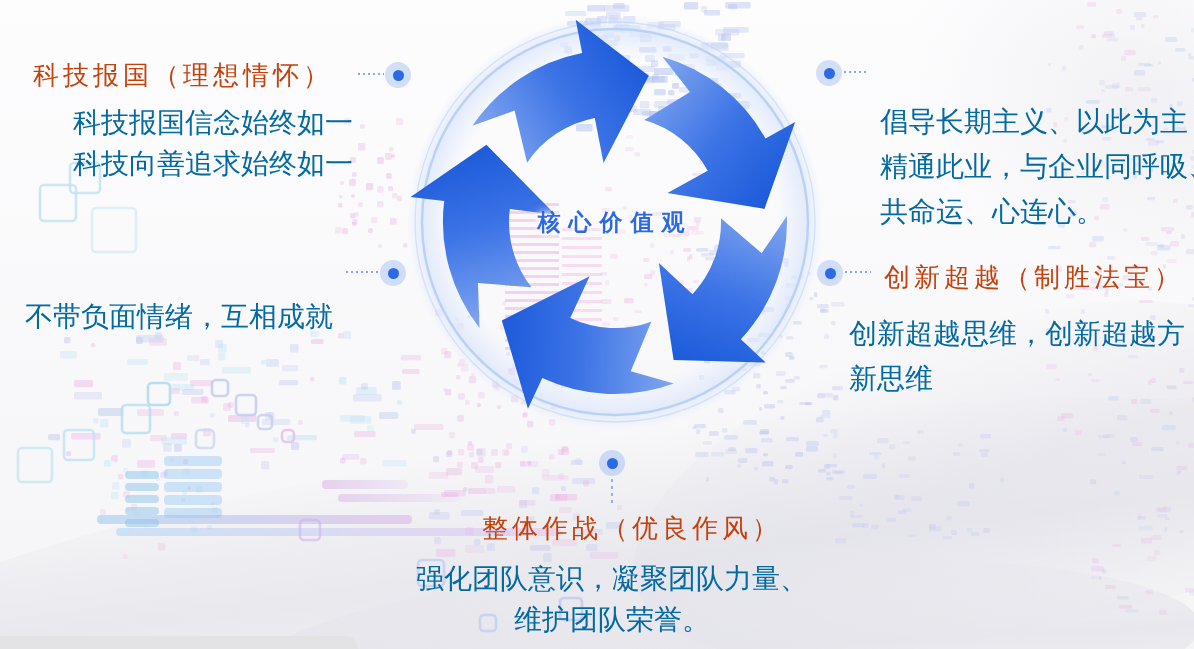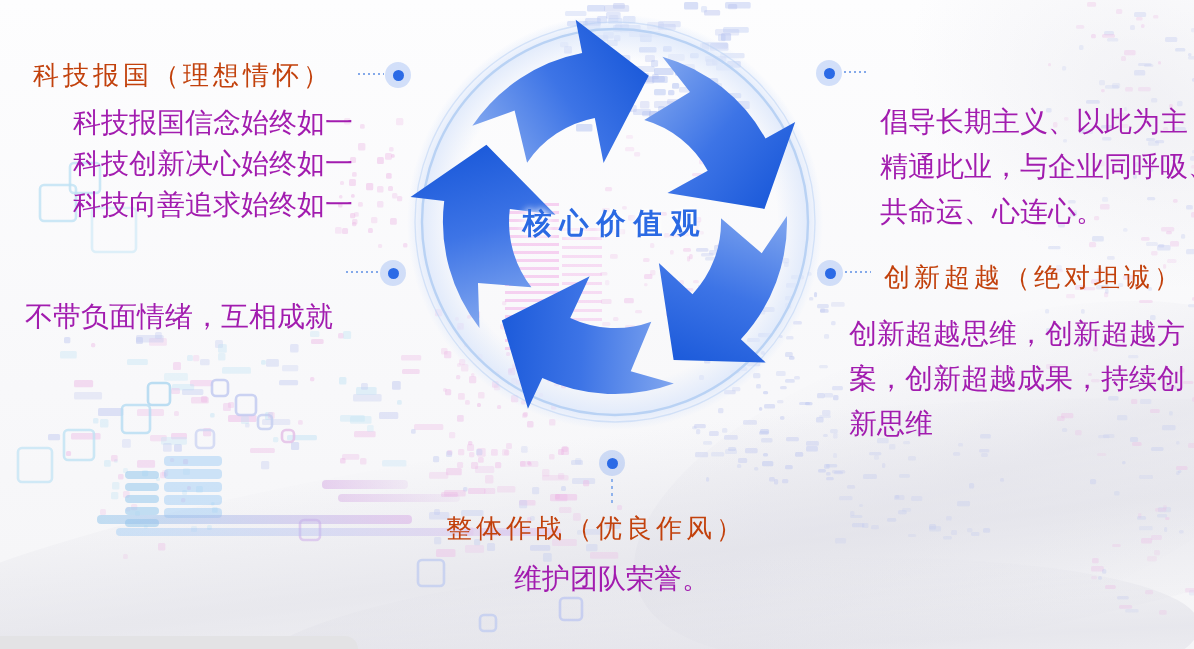--- a/index.html
+++ b/index.html
@@ -26,28 +26,28 @@
        background:repeating-linear-gradient(180deg,rgba(242,176,232,.55) 0 3px,rgba(242,176,232,0) 3px 8px);}
   .stB{left:562px;top:228px;width:40px;height:120px;
        background:repeating-linear-gradient(180deg,rgba(242,176,232,.4) 0 3px,rgba(242,176,232,0) 3px 9px);}
   .bar{position:absolute;border-radius:4px;pointer-events:none;}
   .graytab{position:absolute;left:0;bottom:0;width:358px;height:13px;background:#e3e3e5;border-top-right-radius:13px;}
 
   
   #emblem{position:absolute;left:405px;top:12px;width:420px;height:420px;}
   #center-label{
     position:absolute;left:455px;top:203px;width:320px;height:40px;line-height:40px;
-    text-align:center;font-size:29px;font-weight:700;color:#2b6ae3;letter-spacing:8px;
+    text-align:center;font-size:23px;font-weight:700;color:#2b6ae3;letter-spacing:8px;
     text-shadow:0 0 6px #fff,0 0 10px #fff;white-space:nowrap;
   }
 
   
   .heading{position:absolute;font-size:26px;font-weight:400;color:#c2410c;
            letter-spacing:4px;white-space:nowrap;}
-  .bodytxt{position:absolute;font-size:28px;font-weight:400;color:#a21caf;
+  .bodytxt{position:absolute;font-size:28px;font-weight:400;color:#0369a1;
            line-height:41px;white-space:nowrap;}
   .lh45{line-height:45px;}
   .ctr{text-align:center;}
   .rgt{text-align:right;}
 
   
   .halo{position:absolute;width:26px;height:26px;border-radius:50%;
         background:rgba(66,125,235,.22);}
   .halo::after{content:"";position:absolute;left:7.5px;top:7.5px;width:11px;height:11px;
         border-radius:50%;background:#2b6ae6;}
@@ -929,47 +929,46 @@
     <use href="#arw" transform="rotate(139 210 210)"></use>
     <use href="#arw" transform="rotate(211 210 210)"></use>
   </svg>
   <div id="center-label">核心价值观</div>
 
   <div class="heading" style="left:33px;top:58px;">科技报国（理想情怀）</div>
   <div class="dotline" style="left:358px;top:73px;width:26px;"></div>
   <div class="halo" style="left:385px;top:62px;"></div>
   <div class="bodytxt ctr" style="left:33px;top:102px;width:360px;">
     <div>科技报国信念始终如一</div>
-    <div>科技创新决心始终如一</div>
     <div>科技向善追求始终如一</div>
   </div>
 
   <div class="dotline" style="left:346px;top:271px;width:32px;"></div>
   <div class="halo" style="left:380px;top:260px;"></div>
   <div class="bodytxt rgt" style="left:0px;top:296px;width:333px;">
     <div>不带负面情绪，互相成就</div>
   </div>
 
   <div class="halo" style="left:816px;top:60px;"></div>
   <div class="dotline" style="left:844px;top:71px;width:24px;"></div>
   <div class="bodytxt lh45" style="left:880px;top:99px;">
     <div>倡导长期主义、以此为主，</div>
     <div>精通此业，与企业同呼吸、</div>
     <div>共命运、心连心。</div>
   </div>
 
   <div class="halo" style="left:817px;top:260px;"></div>
   <div class="dotline" style="left:845px;top:271px;width:26px;"></div>
-  <div class="heading" style="left:884px;top:260px;">创新超越（绝对坦诚）</div>
+  <div class="heading" style="left:884px;top:260px;">创新超越（制胜法宝）</div>
   <div class="bodytxt lh45" style="left:849px;top:311px;">
     <div>创新超越思维，创新超越方</div>
-    <div>案，创新超越成果，持续创</div>
     <div>新思维</div>
   </div>
 
   <div class="halo" style="left:599px;top:450px;"></div>
   <div class="vdashline" style="left:611px;top:479px;height:28px;"></div>
-  <div class="heading ctr" style="left:396px;top:511px;width:400px;">整体作战（优良作风）</div>
+  <div class="heading ctr" style="left:432px;top:511px;width:400px;">整体作战（优良作风）</div>
   <div class="bodytxt ctr" style="left:352px;top:558px;width:520px;">
+    <div>强化团队意识，凝聚团队力量、</div>
     <div>维护团队荣誉。</div>
   </div>
 
 </div>
 
 </body></html>

